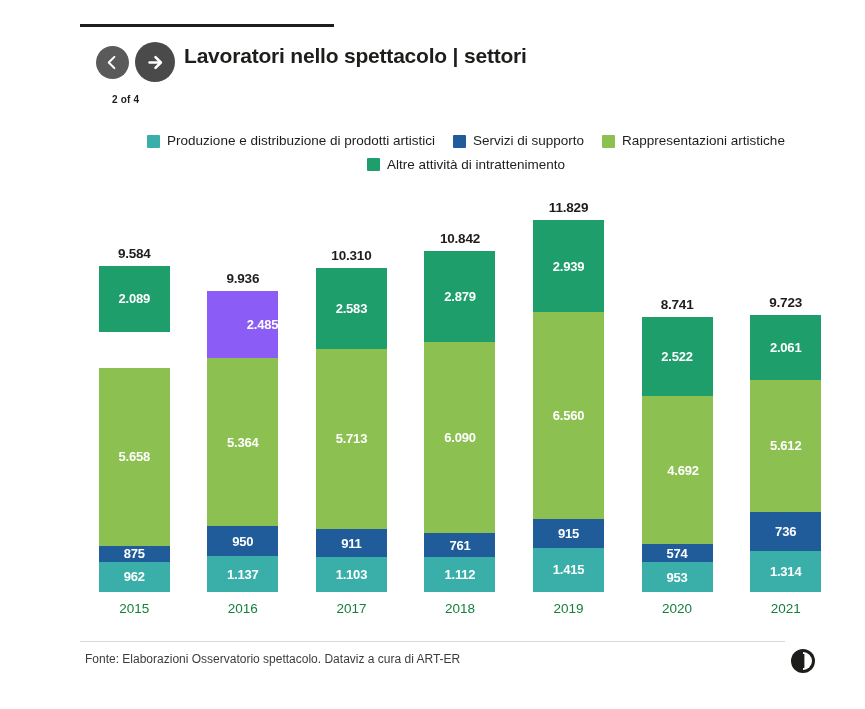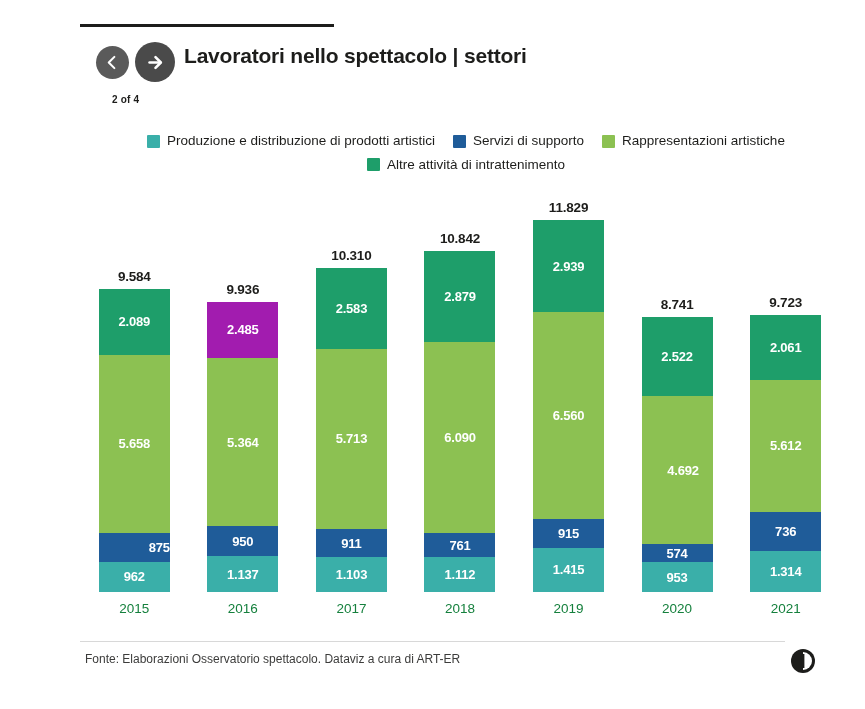--- a/index.html
+++ b/index.html
@@ -245,35 +245,35 @@
   </div>
 
   <div class="plot">
     <div class="bars" id="bars">
         <div class="bar-col">
           <div class="bar-total">9.584</div>
           <div class="bar-stack">
             <div class="seg" style="height: 65.6952px; background: rgb(30, 158, 106);">
               <span>2.089</span>
             </div>
-            <div class="seg" style="height: 177.934px; background: rgb(140, 193, 82);">
+            <div class="seg" style="height: 177.934px; background: rgb(140, 193, 82); margin-top: 36px;">
               <span>5.658</span>
             </div>
-            <div class="seg" style="height: 29px; background: rgb(31, 92, 153); justify-content: flex-end;">
+            <div class="seg" style="height: 16px; background: rgb(31, 92, 153);">
               <span>875</span>
             </div>
             <div class="seg" style="height: 30.2531px; background: rgb(58, 175, 169);">
               <span>962</span>
             </div>
           </div>
         </div>
         <div class="bar-col">
           <div class="bar-total">9.936</div>
           <div class="bar-stack">
-            <div class="seg" style="height: 56px; background: #a21caf;">
+            <div class="seg" style="height: 67px; background: #8b5cf6; justify-content: flex-end;">
               <span>2.485</span>
             </div>
             <div class="seg" style="height: 168.688px; background: rgb(140, 193, 82);">
               <span>5.364</span>
             </div>
             <div class="seg" style="height: 29.8757px; background: rgb(31, 92, 153);">
               <span>950</span>
             </div>
             <div class="seg" style="height: 35.7565px; background: rgb(58, 175, 169);">
               <span>1.137</span>

